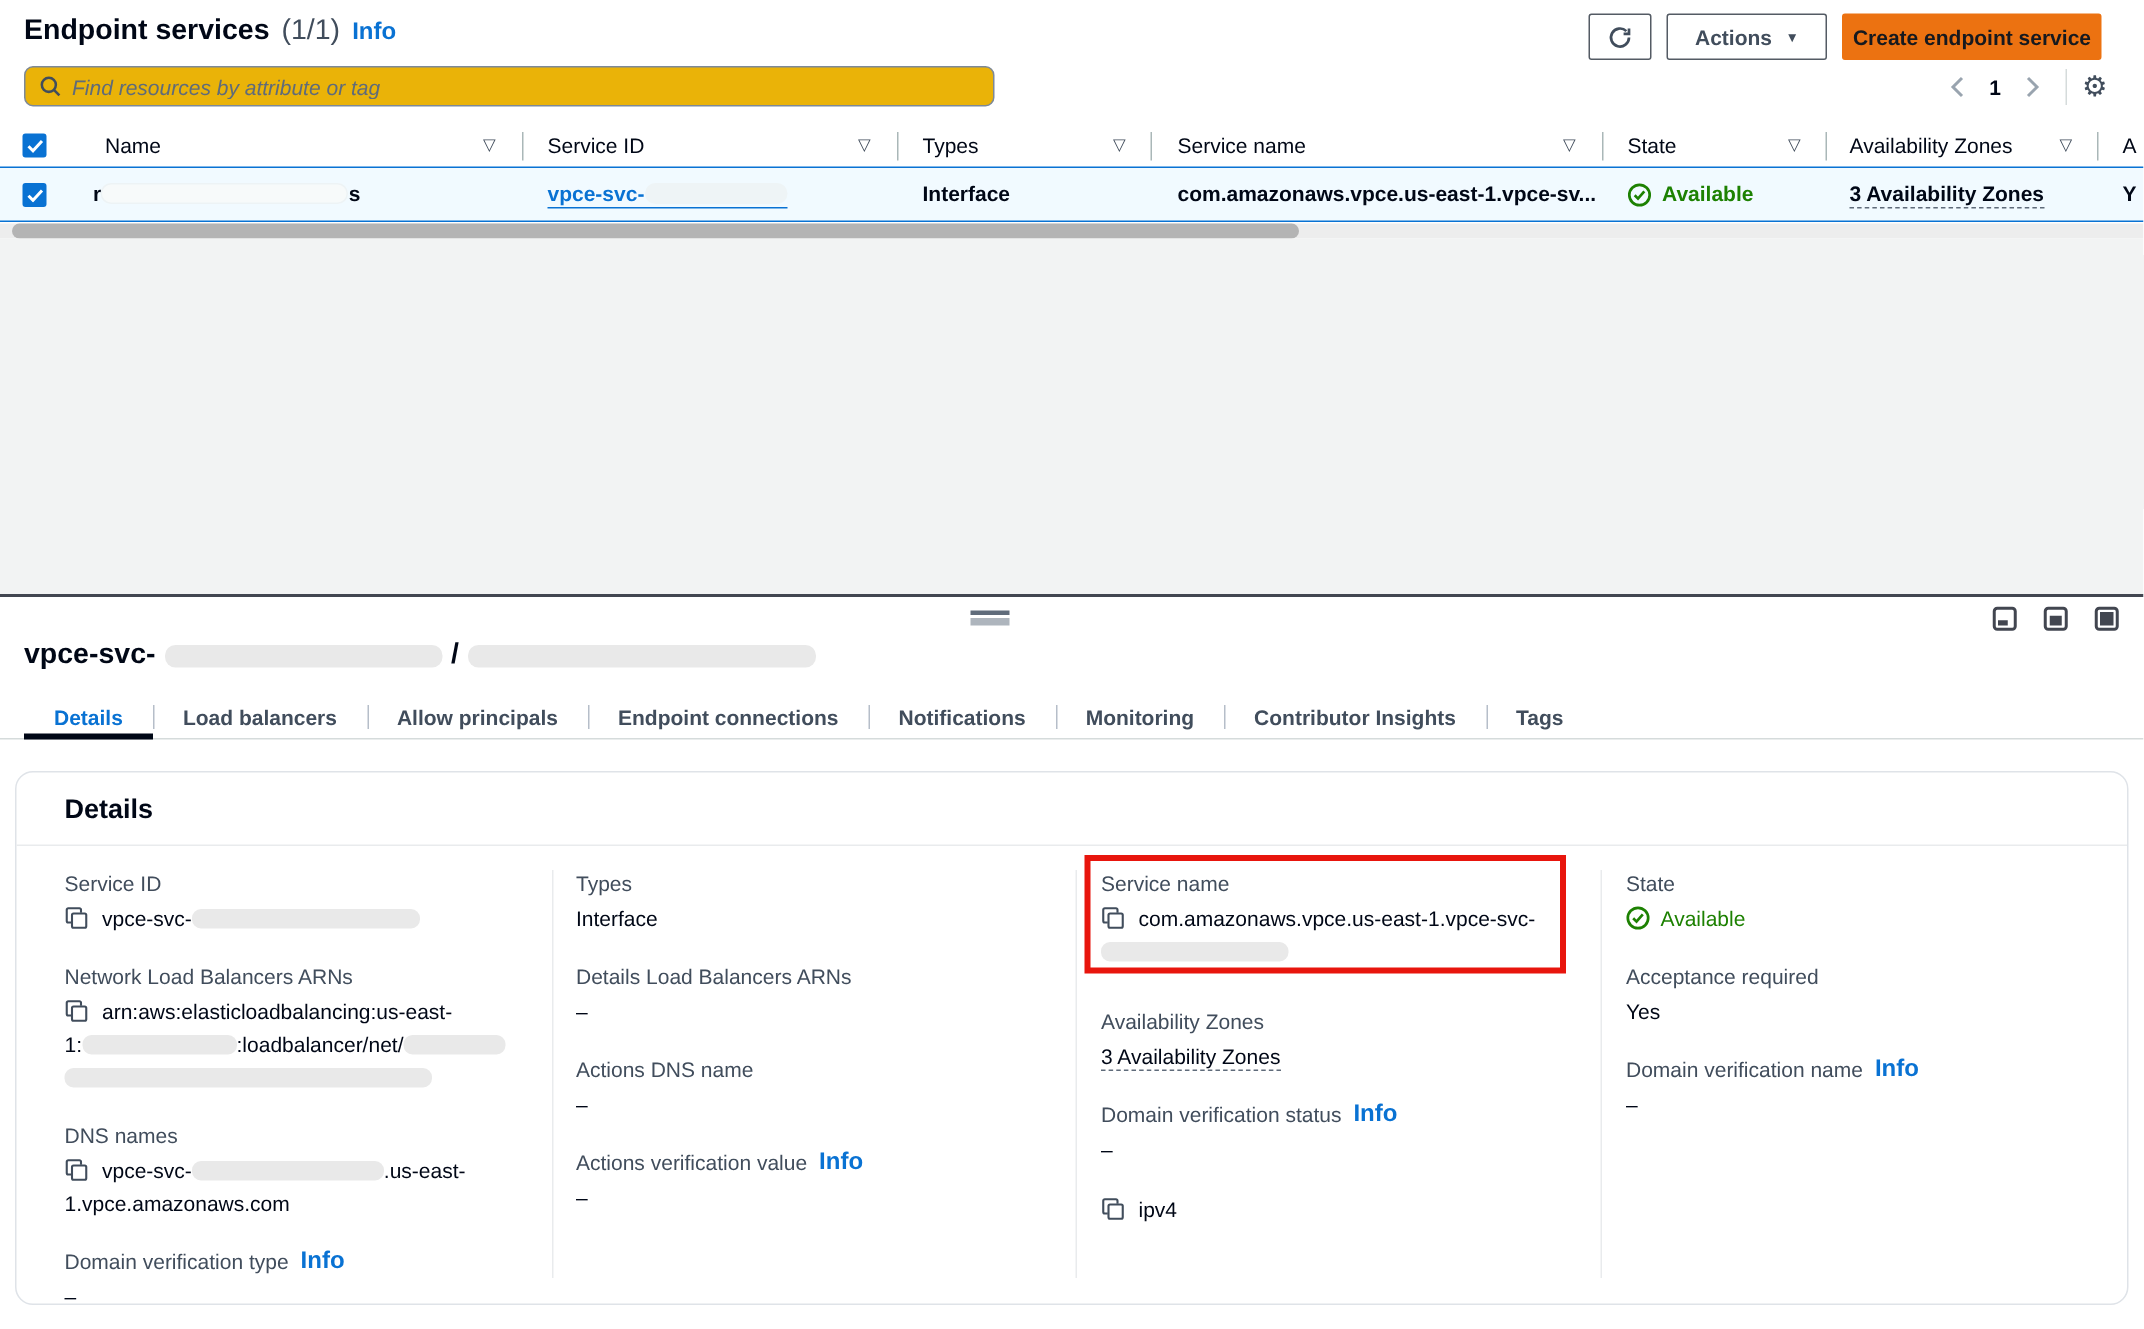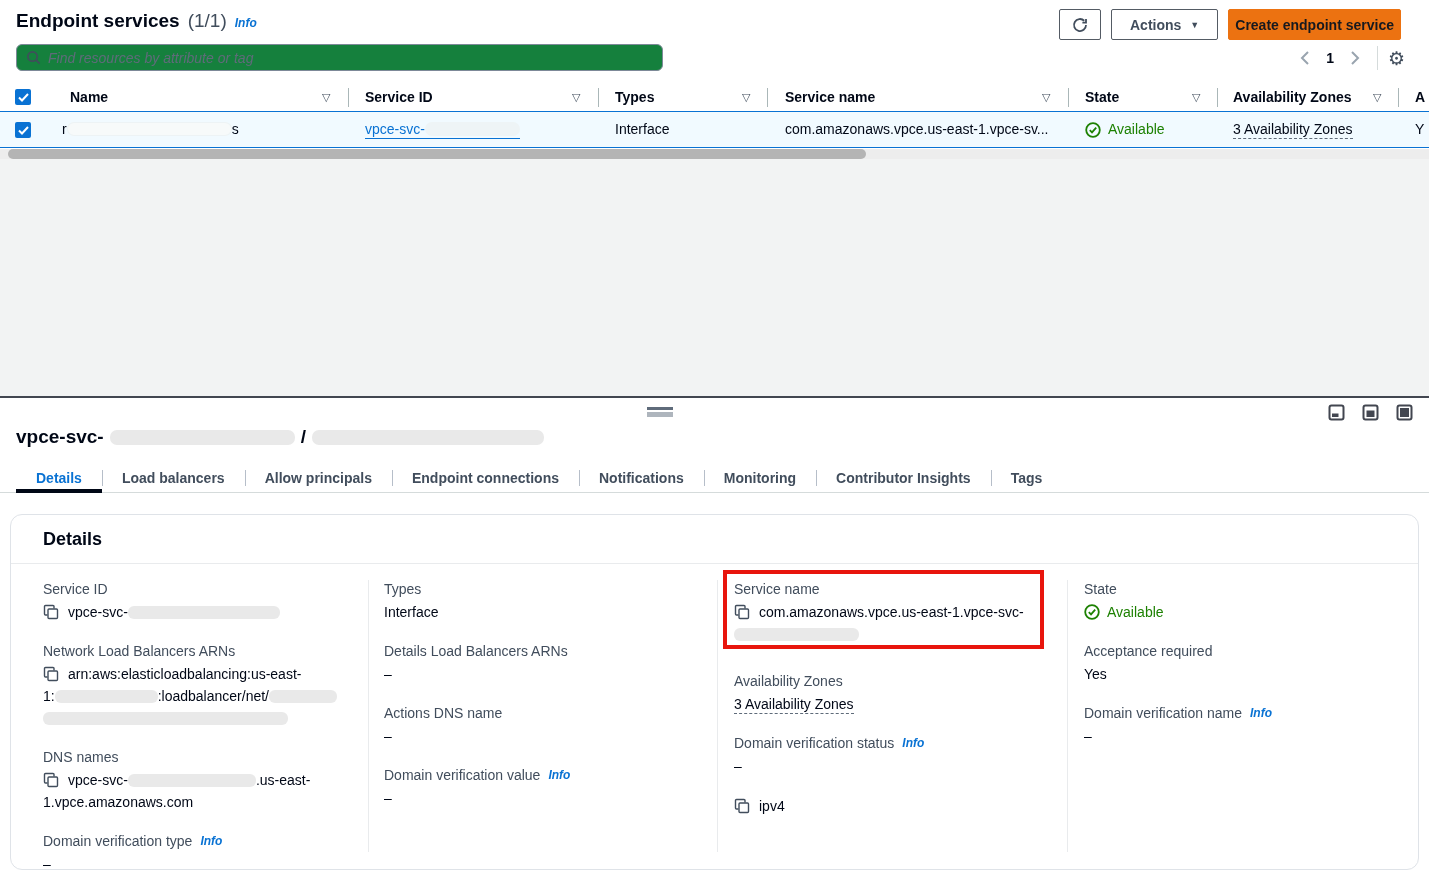--- a/index.html
+++ b/index.html
@@ -7,56 +7,56 @@
   body {
     position:relative; overflow:hidden; background:#fff;
     font-family:"Liberation Sans", sans-serif; font-size:14px; color:#000716;
   }
   svg { display:block; }
 
   
   .page-header { position:absolute; left:16px; top:10px; display:flex; align-items:baseline; gap:8px; }
   .page-title { font-size:19px; font-weight:700; color:#000716; }
   .page-count { font-size:19px; font-weight:400; color:#414d5c; }
-  .info-link { font-size:12px; font-weight:700; color:#0972d3; cursor:pointer;font-style:italic; }
+  .info-link { font-size:16px; font-weight:700; color:#0972d3; cursor:pointer; }
 
   .header-actions { position:absolute; top:9px; right:28px; display:flex; gap:10px;border-radius:12px; }
   .btn { height:31px; border:1px solid #545b64; border-radius:2px; background:#fff;
          display:flex; align-items:center; justify-content:center;
          font-weight:700; font-size:14px; color:#414d5c; cursor:pointer; }
   .btn-refresh { width:42px; }
   .btn-actions { padding:0 18px; gap:9px; }
   .caret { font-size:9px; color:#414d5c; }
   .btn-primary { background:#ec7211; border-color:#ec7211; color:#16191f; padding:0 6px; }
 
   
   .search-box { position:absolute; left:16px; top:44px; width:647px; height:27px;
-                border:1px solid #7d8998; border-radius:6px; background:#15803d;
+                border:1px solid #7d8998; border-radius:6px; background:#eab308;
                 display:flex; align-items:center; padding:0 9px; gap:7px; }
   .search-box input { border:none; outline:none; flex:1; background:transparent;
                       font-family:"Liberation Sans", sans-serif; font-size:14px; font-style:italic; color:#16191f; }
   .search-box input::placeholder { color:#5f6b7a; font-style:italic; opacity:1; }
 
   .pagination { position:absolute; top:45px; right:24px; height:26px; display:flex; align-items:center; }
   .pg-btn { width:24px; height:24px; display:flex; align-items:center; justify-content:center; cursor:pointer; }
   .page-num { font-weight:700; font-size:14px; padding:0 9px; color:#000716; cursor:pointer; }
   .pg-divider { width:1px; height:24px; background:#d5dbdb; margin:0 10px; }
   .gear-btn { font-size:19px; color:#414d5c; cursor:pointer; line-height:1; }
 
   
   .thead { position:absolute; top:84px; left:0; width:1429px; height:27px; background:#fff; }
-  .th { position:absolute; top:0; line-height:27px; font-weight:700; font-size:14px; color:#000716; white-space:nowrap; }
+  .th { position:absolute; top:0; line-height:27px; font-weight:400; font-size:14px; color:#000716; white-space:nowrap; }
   .filter-icon { position:absolute; top:0; line-height:27px; font-size:11px; color:#414d5c; cursor:pointer; }
   .th-sep { position:absolute; top:4px; width:1px; height:19px; background:#aab7b8; }
 
   .checkbox { position:absolute; width:16px; height:16px; background:#0972d3; border-radius:2px;
               display:flex; align-items:center; justify-content:center; cursor:pointer; }
 
   .trow { position:absolute; top:111px; left:0; width:1429px; height:37px; background:#f1faff;
-          border-top:1px solid #0972d3; border-bottom:1px solid #0972d3; cursor:pointer; }
+          border-top:1px solid #0972d3; border-bottom:1px solid #0972d3; cursor:pointer;font-weight:bold; }
   .td { position:absolute; top:0; line-height:35px; font-size:14px; color:#000716; white-space:nowrap; }
 
   .redact { display:inline-block; background:#e9e9e9; border-radius:7px; height:14px; vertical-align:-2px; }
   .redact.on-blue { background:#f7fafa; box-shadow:0 0 0 1px #edf3f5 inset; }
 
   .id-link { color:#0972d3; border-bottom:1px solid #0972d3; padding-bottom:1px; cursor:pointer; }
   .id-link .redact { background:#eef4f6; }
   .az-link { color:#000716; border-bottom:1px dashed #5f6b7a; padding-bottom:1px; cursor:pointer; }
 
   .hscroll { position:absolute; top:149px; left:0; width:1429px; height:10px; background:#ededed; }
@@ -347,21 +347,21 @@
         <div class="field">
           <div class="flabel">Details Load Balancers ARNs</div>
           <div class="fvalue">–</div>
         </div>
         <div class="field">
           <div class="flabel">Actions DNS name</div>
           <div class="fvalue">–</div>
         </div>
         <div class="field">
           <div class="flabel">
-            <span>Domain verification value</span>
+            <span>Actions verification value</span>
             <span class="info-link">Info</span>
           </div>
           <div class="fvalue">–</div>
         </div>
       </div>
 
       <div class="dcol dcol3">
         <div class="field sn-field">
           <div class="flabel">Service name</div>
           <div class="fvalue">

